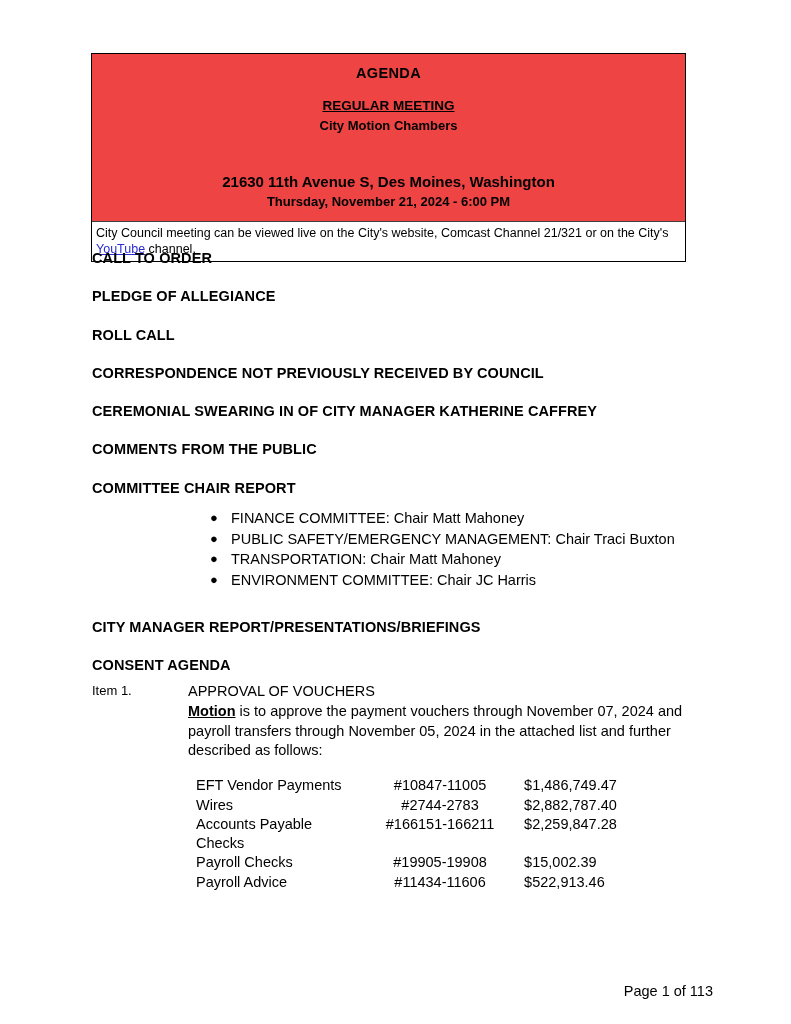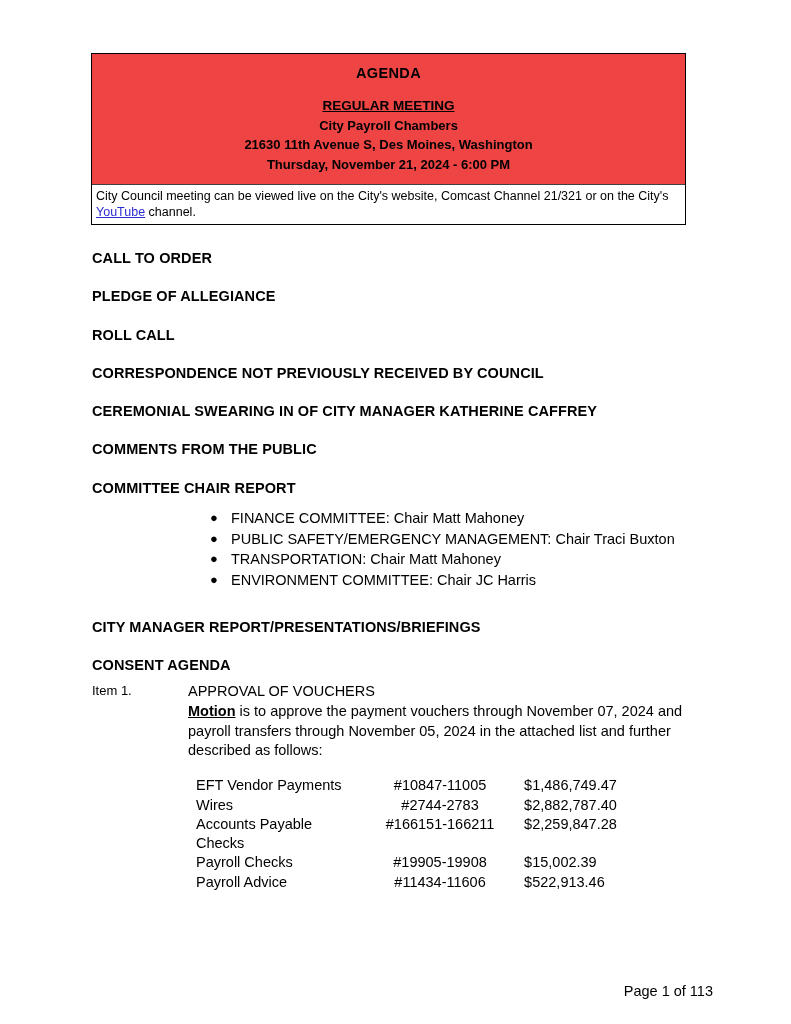--- a/index.html
+++ b/index.html
@@ -43,21 +43,21 @@
   }
   .agenda-sub {
     text-align: center;
     font-weight: bold;
     font-size: 14.5px;
     line-height: 19.5px;
     padding-top: 13px;
   }
   .agenda-sub .line2 { font-size: 13.5px; text-decoration: underline; }
   .agenda-sub .line3 { font-size: 13px; }
-  .agenda-sub .line4 { font-size: 13px; }
+  .agenda-sub .line4 { font-size: 15px; margin-top: 37px; }
   .agenda-sub .line5 { font-size: 13px; }
   .agenda-note {
     border-top: 1px solid #404040;
     background: #ffffff;
     font-size: 12.5px;
     line-height: 15.5px;
     padding: 4px 6px 4px 4px;
     margin-top: 10px;
   }
   .agenda-note a {
@@ -152,21 +152,21 @@
 </style>
 </head>
 <body>
 
 <div class="page">
 
   <div class="agenda-box">
     <div class="agenda-title">AGENDA</div>
     <div class="agenda-sub">
       <div class="line2">REGULAR MEETING</div>
-      <div class="line3">City Payroll Chambers</div>
+      <div class="line3">City Motion Chambers</div>
       <div class="line4">21630 11th Avenue S, Des Moines, Washington</div>
       <div class="line5">Thursday, November 21, 2024 - 6:00 PM</div>
     </div>
     <div class="agenda-note"><span>City Council meeting can be viewed live on the City's website, Comcast Channel 21/321 or on the City's </span><a href="#">YouTube</a><span> channel.</span></div>
   </div>
 
   <div class="heading" style="top:250px;">CALL TO ORDER</div>
   <div class="heading" style="top:288px;">PLEDGE OF ALLEGIANCE</div>
   <div class="heading" style="top:327px;">ROLL CALL</div>
   <div class="heading" style="top:365px;">CORRESPONDENCE NOT PREVIOUSLY RECEIVED BY COUNCIL</div>

